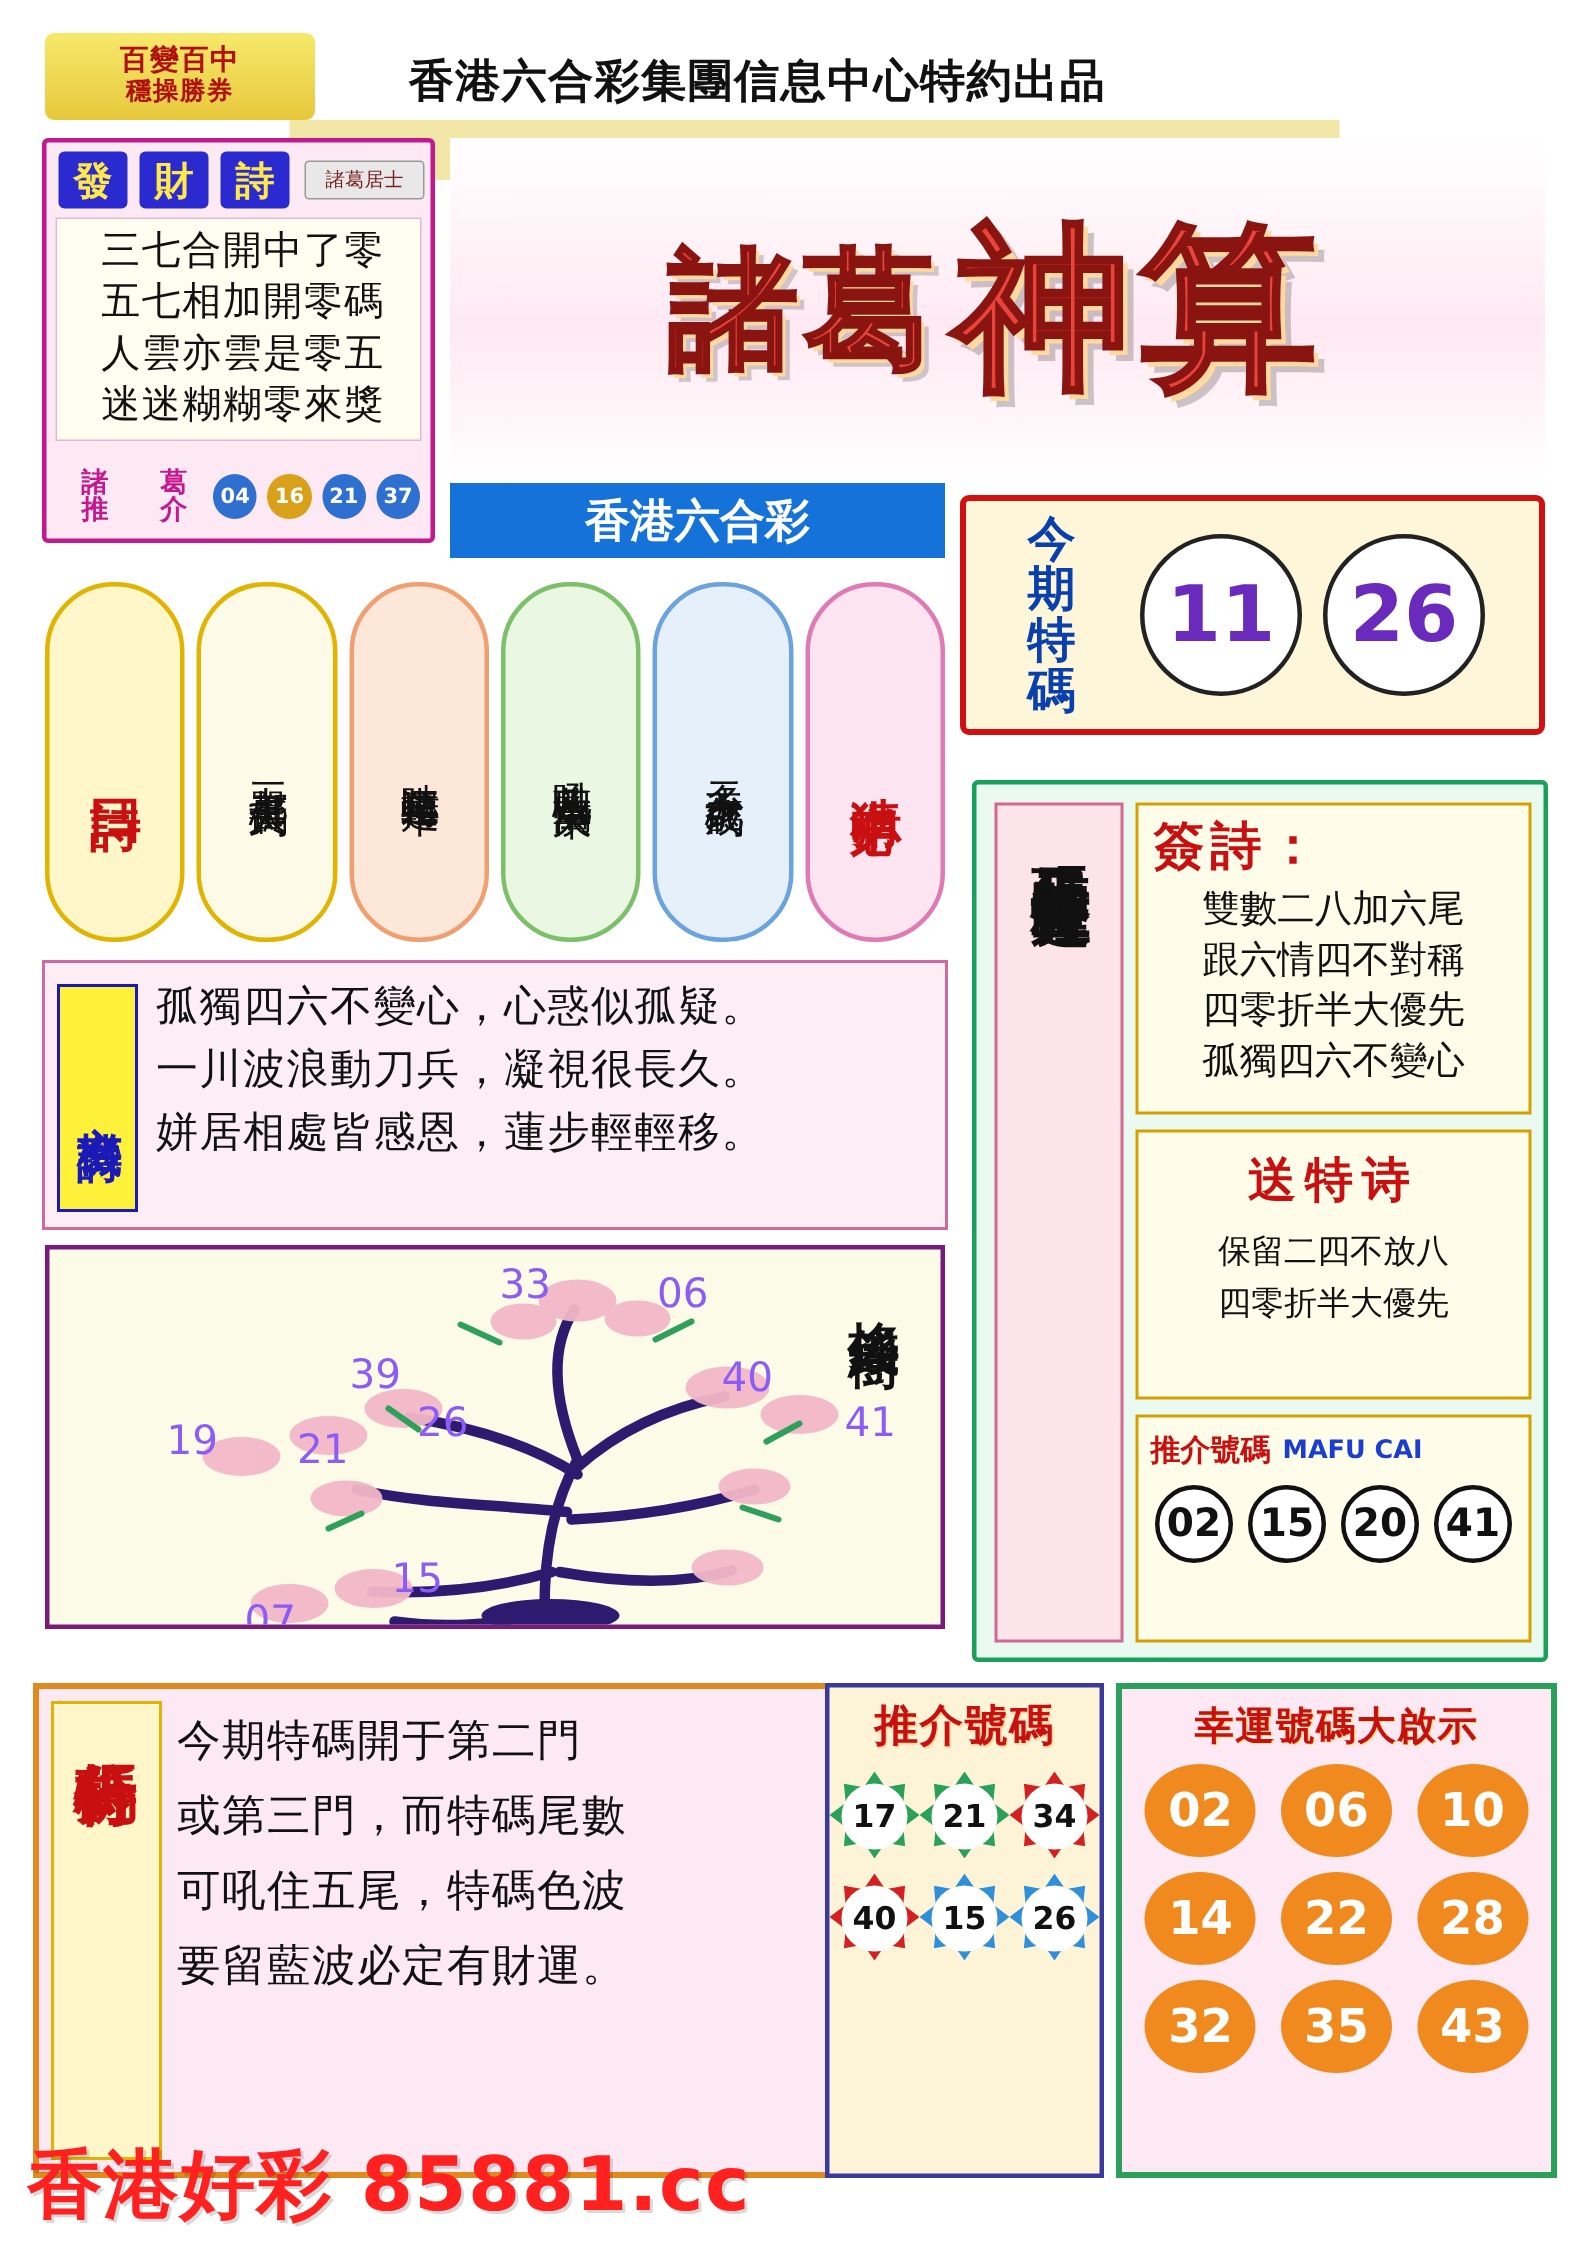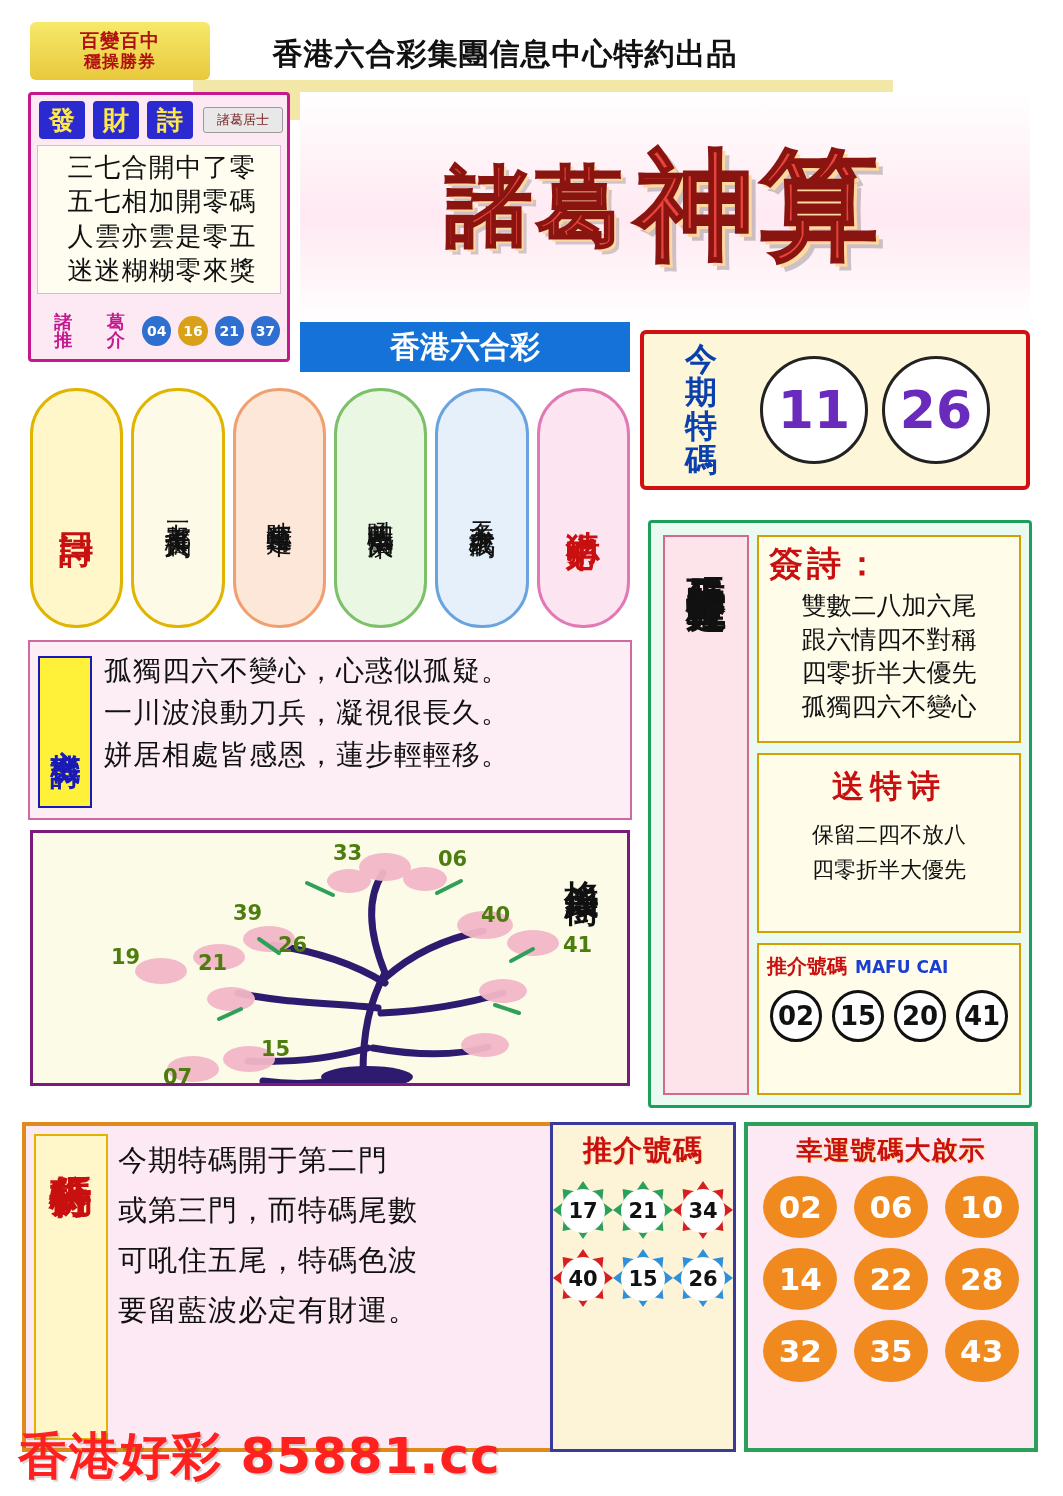--- a/index.html
+++ b/index.html
@@ -167,21 +167,21 @@
   .xuanji-lines div { font-size:28px; line-height:1.5; color:#111; letter-spacing:1px; }
 
   
   .tree {
     position:absolute; left:30px; top:830px; width:600px; height:256px;
     background:#fbfbe8; border:3px solid #7a1a7a;
     overflow:hidden;
   }
   .tree svg { position:absolute; left:0; top:0; }
   .tree .num {
-    position:absolute; font-weight:bold; font-size:21px; color:#4d7c0f;
+    position:absolute; font-weight:normal; font-size:27px; color:#8b5cf6;
   }
   .tree .yaoqian {
     position:absolute; right:22px; top:20px;
     writing-mode:vertical-rl; text-orientation:upright;
     font-size:34px; font-weight:bold; color:#111; letter-spacing:6px;
   }
 
   
   .zhangpanel {
     position:absolute; left:648px; top:520px; width:384px; height:588px;

